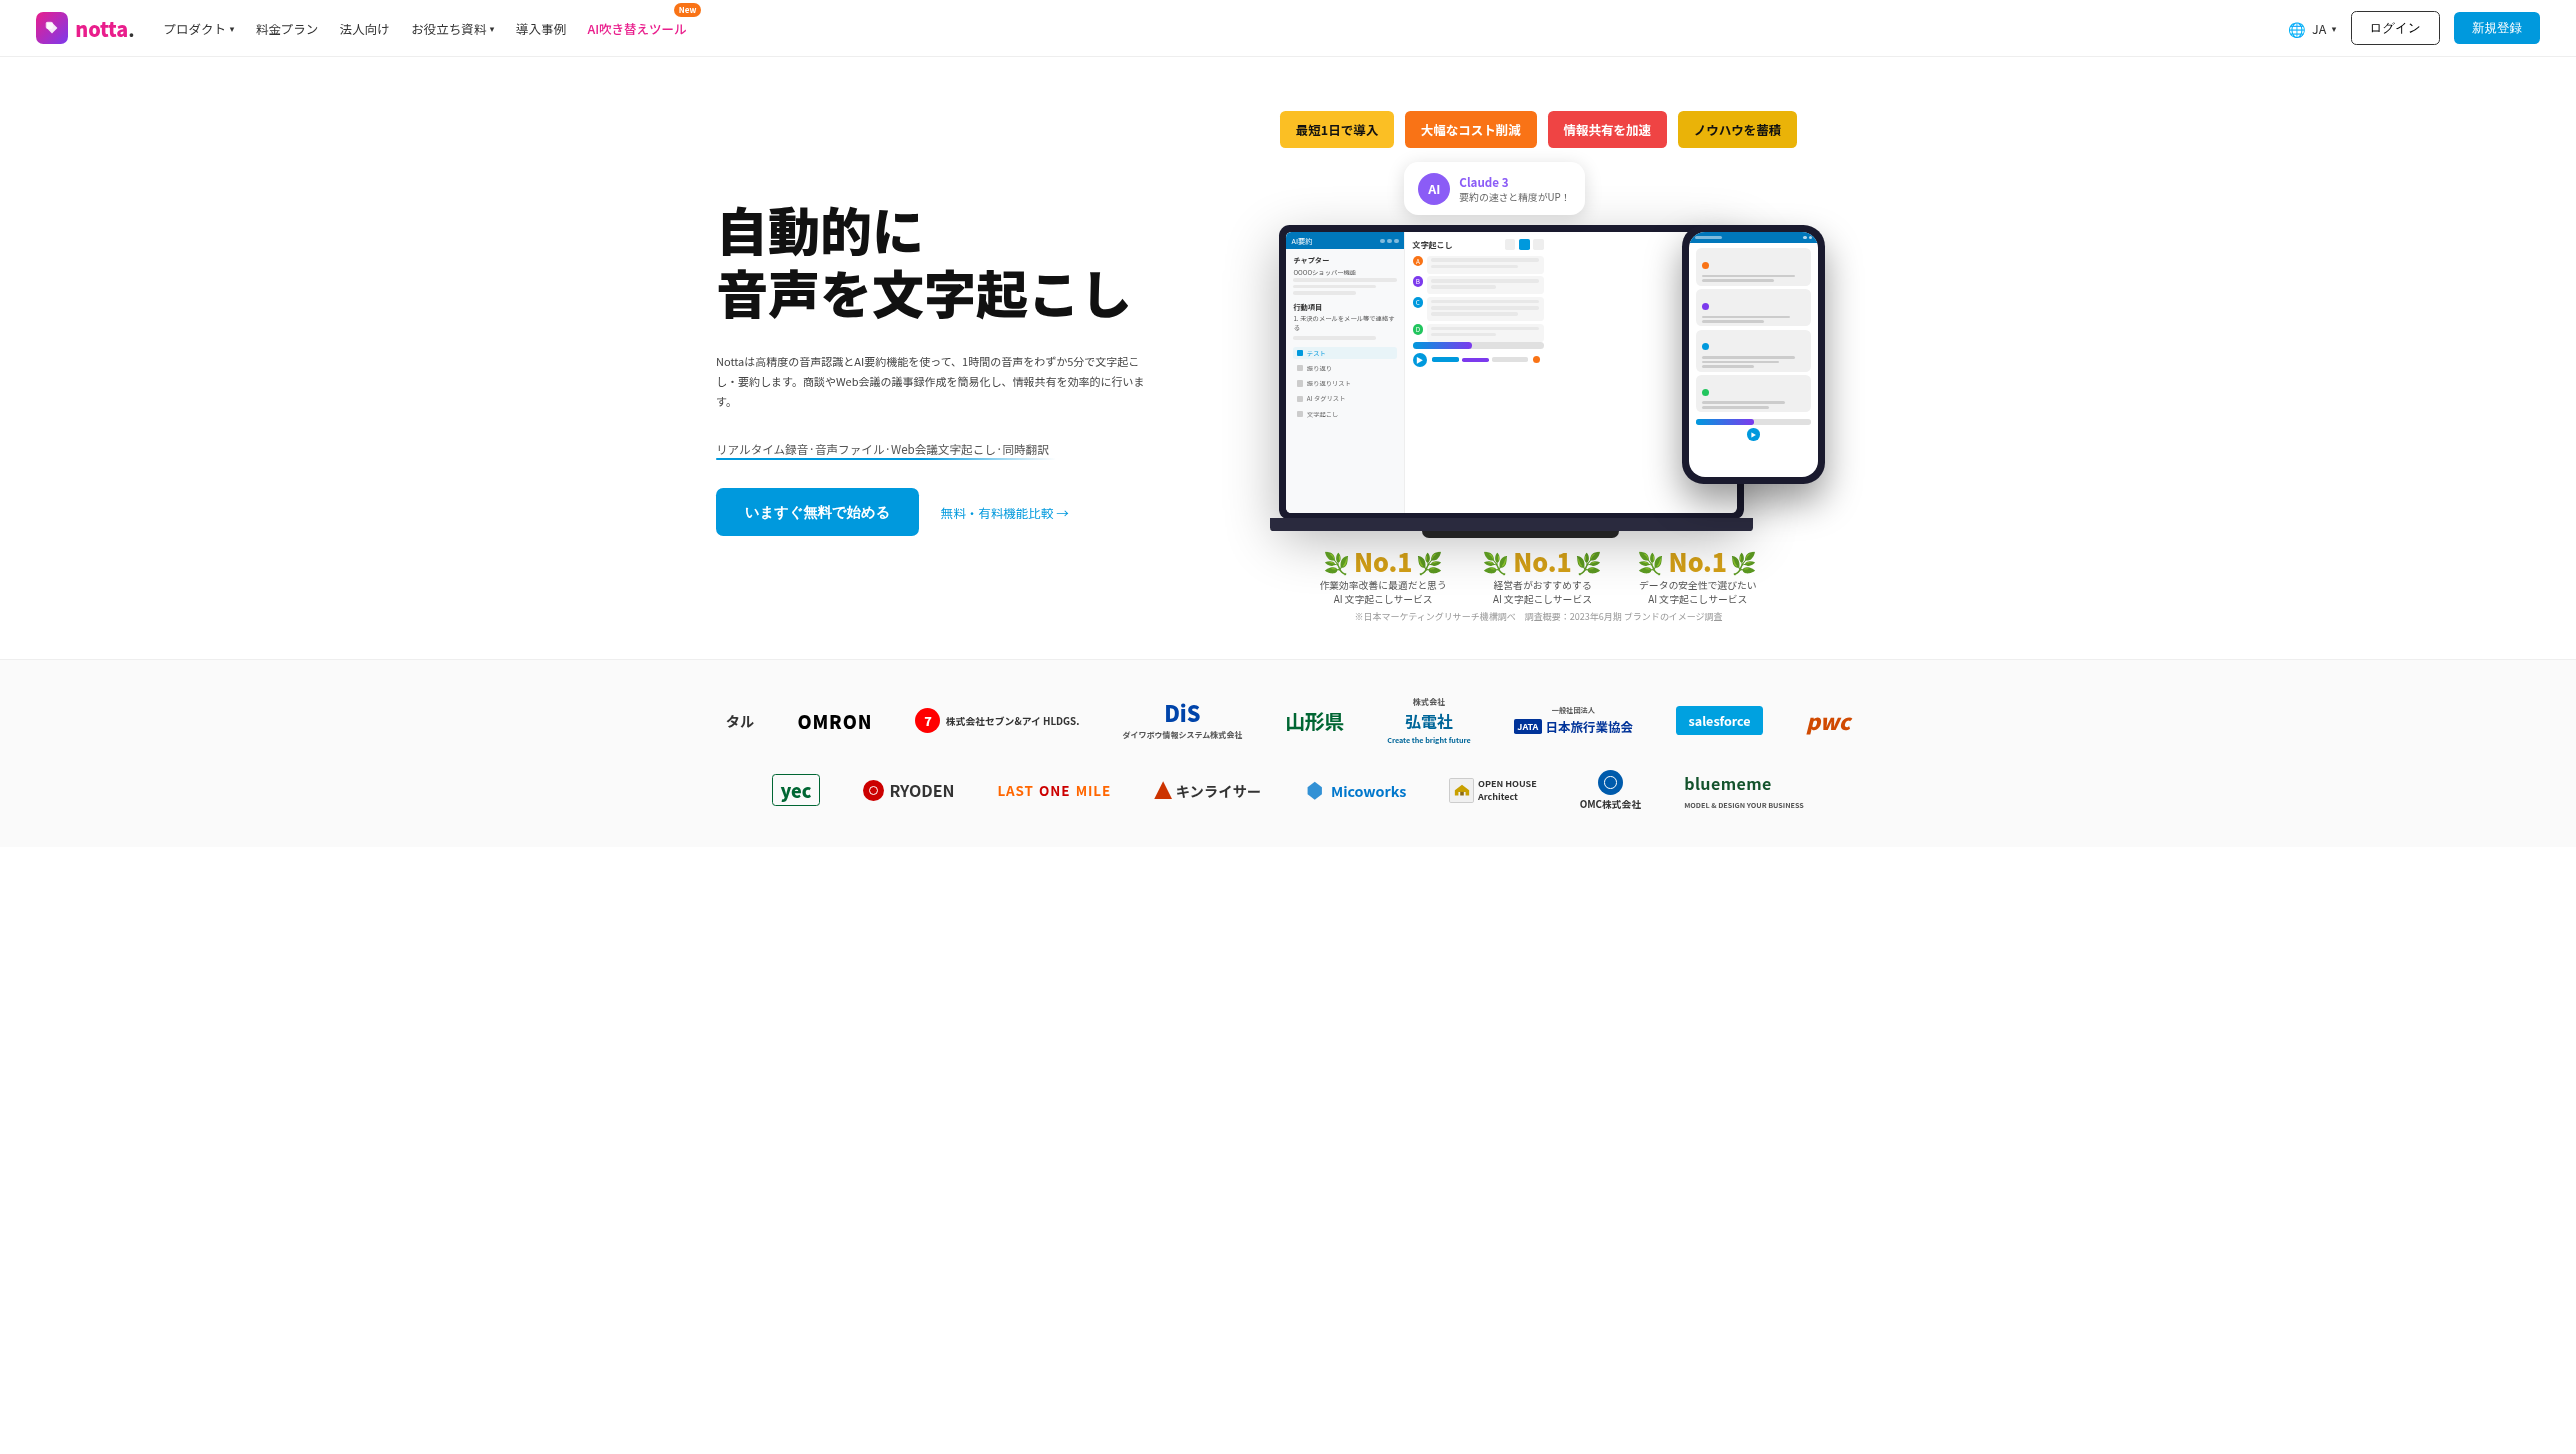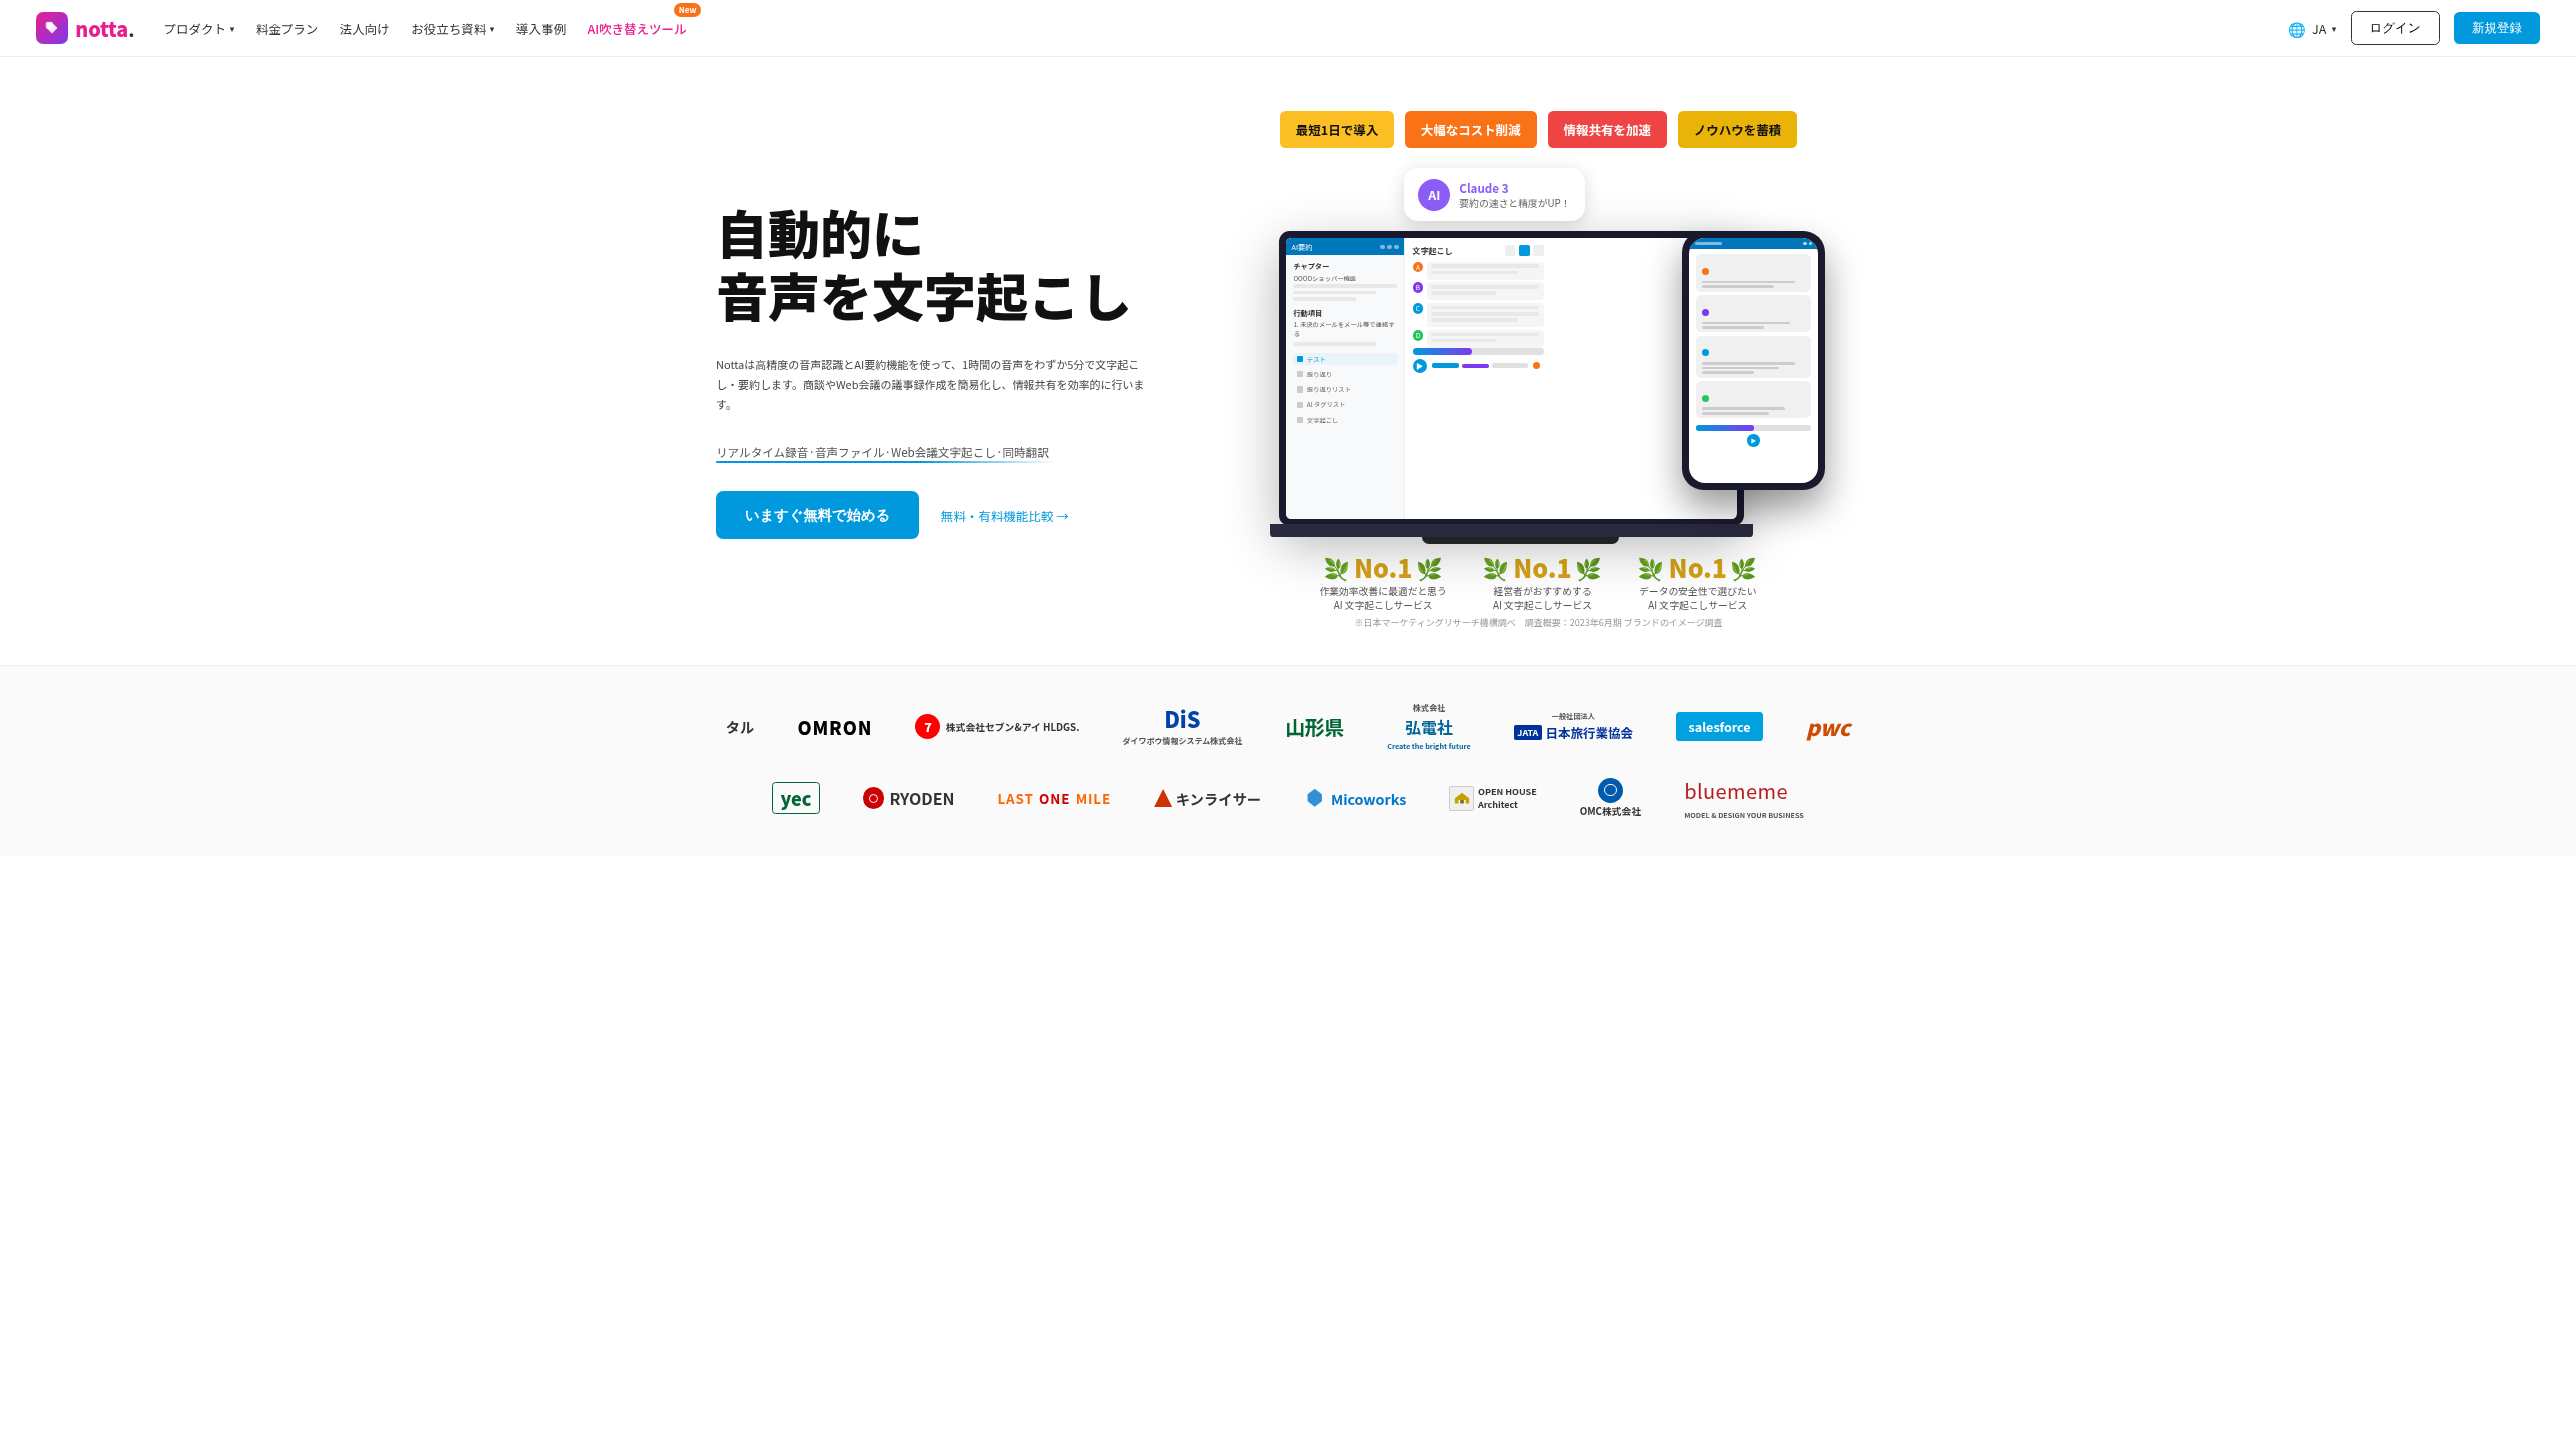--- a/index.html
+++ b/index.html
@@ -50,21 +50,21 @@
     .hero-desc { font-size: 11px; line-height: 1.8; color: #444; margin-bottom: 29px; max-width: 429px; }
     .hero-actions { display: flex; align-items: center; gap: 21.5px; }
     .cta-btn {
       padding: 14.3px 29px; background: #0099dd; color: white; border: none;
       border-radius: 7.2px; font-size: 14.3px; font-weight: bold; cursor: pointer;
     }
     .cta-link { font-size: 12.5px; color: #0099dd; text-decoration: none; cursor: pointer; }
 
     
     .hero-right { flex: 1; display: flex; flex-direction: column; align-items: center; padding-left: 36px; }
-    .feature-badges { display: flex; gap: 10.7px; margin-bottom: 29px; flex-wrap: wrap; justify-content: center; }
+    .feature-badges { display: flex; gap: 10.7px; margin-bottom: 23px; flex-wrap: wrap; justify-content: center; }
     .feature-badge {
       padding: 9px 16px; border-radius: 5.4px; font-size: 12.5px; font-weight: bold;
       color: #111; white-space: nowrap;
     }
     .badge-yellow { background: #fbbf24; }
     .badge-orange { background: #f97316; color: white; }
     .badge-red { background: #ef4444; color: white; }
     .badge-yellow2 { background: #eab308; }
 
     
@@ -497,18 +497,18 @@
         </div>
       </div>
     </div>
     <div class="company-logo" style="display:flex;flex-direction:column;align-items:center;gap:1.8px;">
       <div style="width:25px;height:25px;background:#005bac;border-radius:50%;display:flex;align-items:center;justify-content:center;">
         <div style="width:12.5px;height:12.5px;border:1.8px solid white;border-radius:50%;"></div>
       </div>
       <span style="font-size:9.8px;font-weight:bold;color:#333;">OMC株式会社</span>
     </div>
     <div class="company-logo" style="display:flex;flex-direction:column;align-items:flex-start;">
-      <span style="font-size:20px;font-weight:400;color:#b91c1c;letter-spacing:0.4px;">bluememe</span>
+      <span style="font-size:16px;font-weight:700;color:#14532d;letter-spacing:0.4px;">bluememe</span>
       <span style="font-size:7.2px;color:#555;">MODEL &amp; DESIGN YOUR BUSINESS</span>
     </div>
   </div>
 </section>
 
 
 </body></html>

